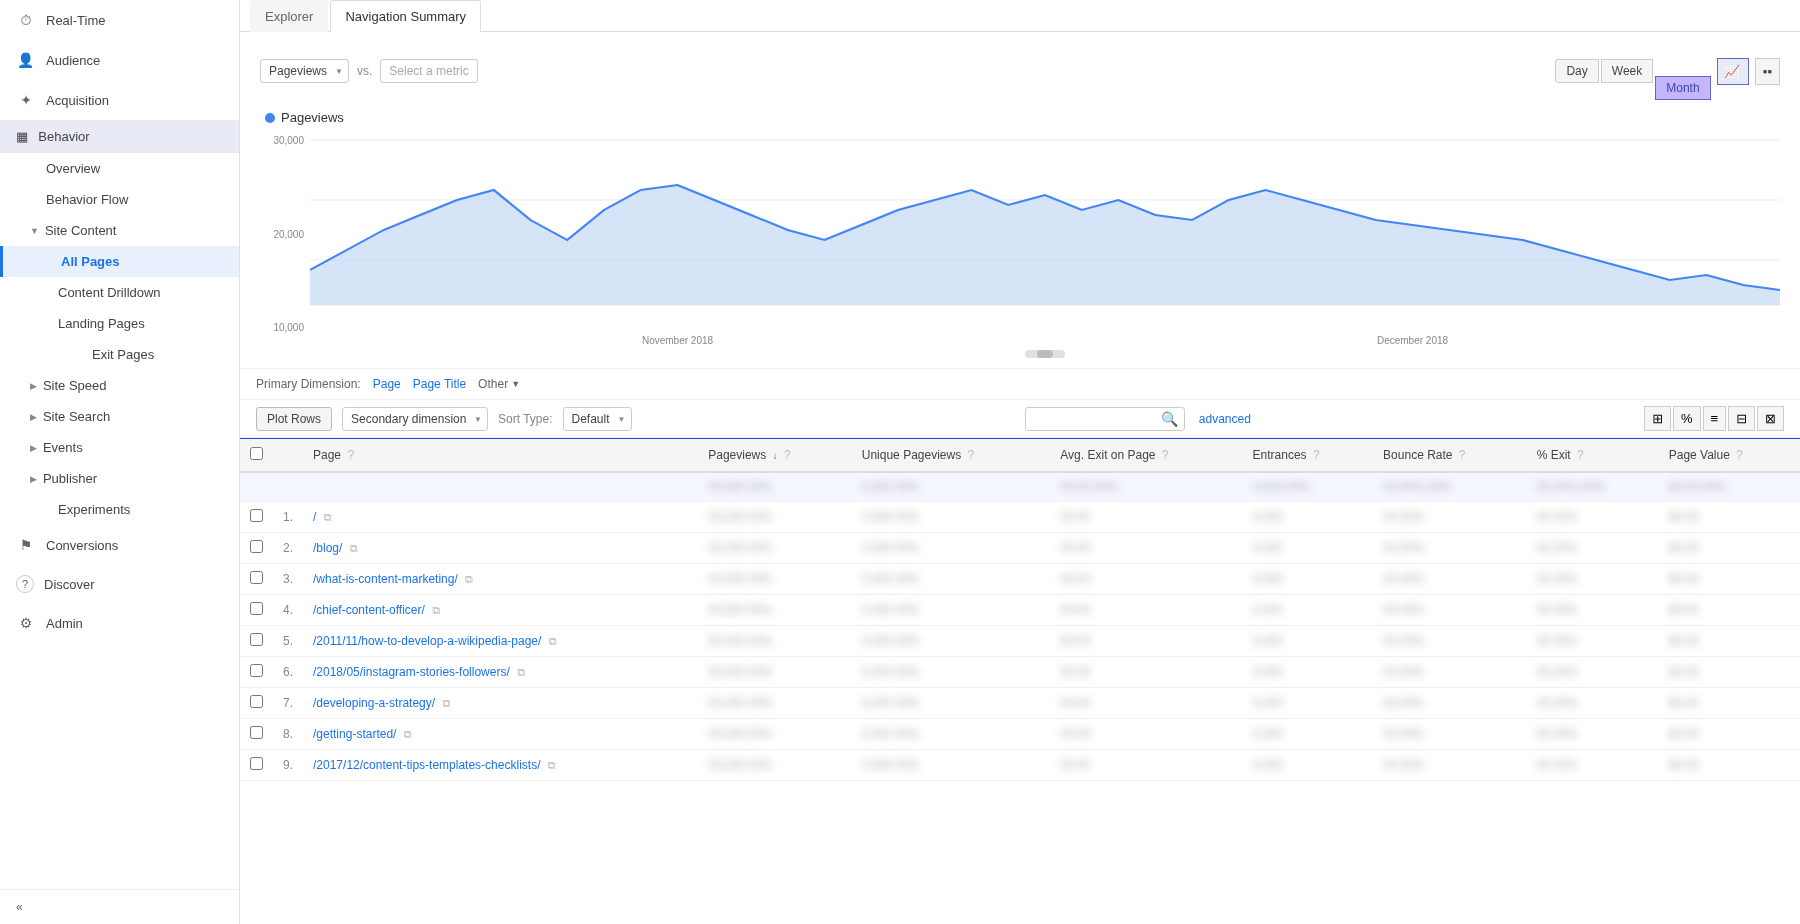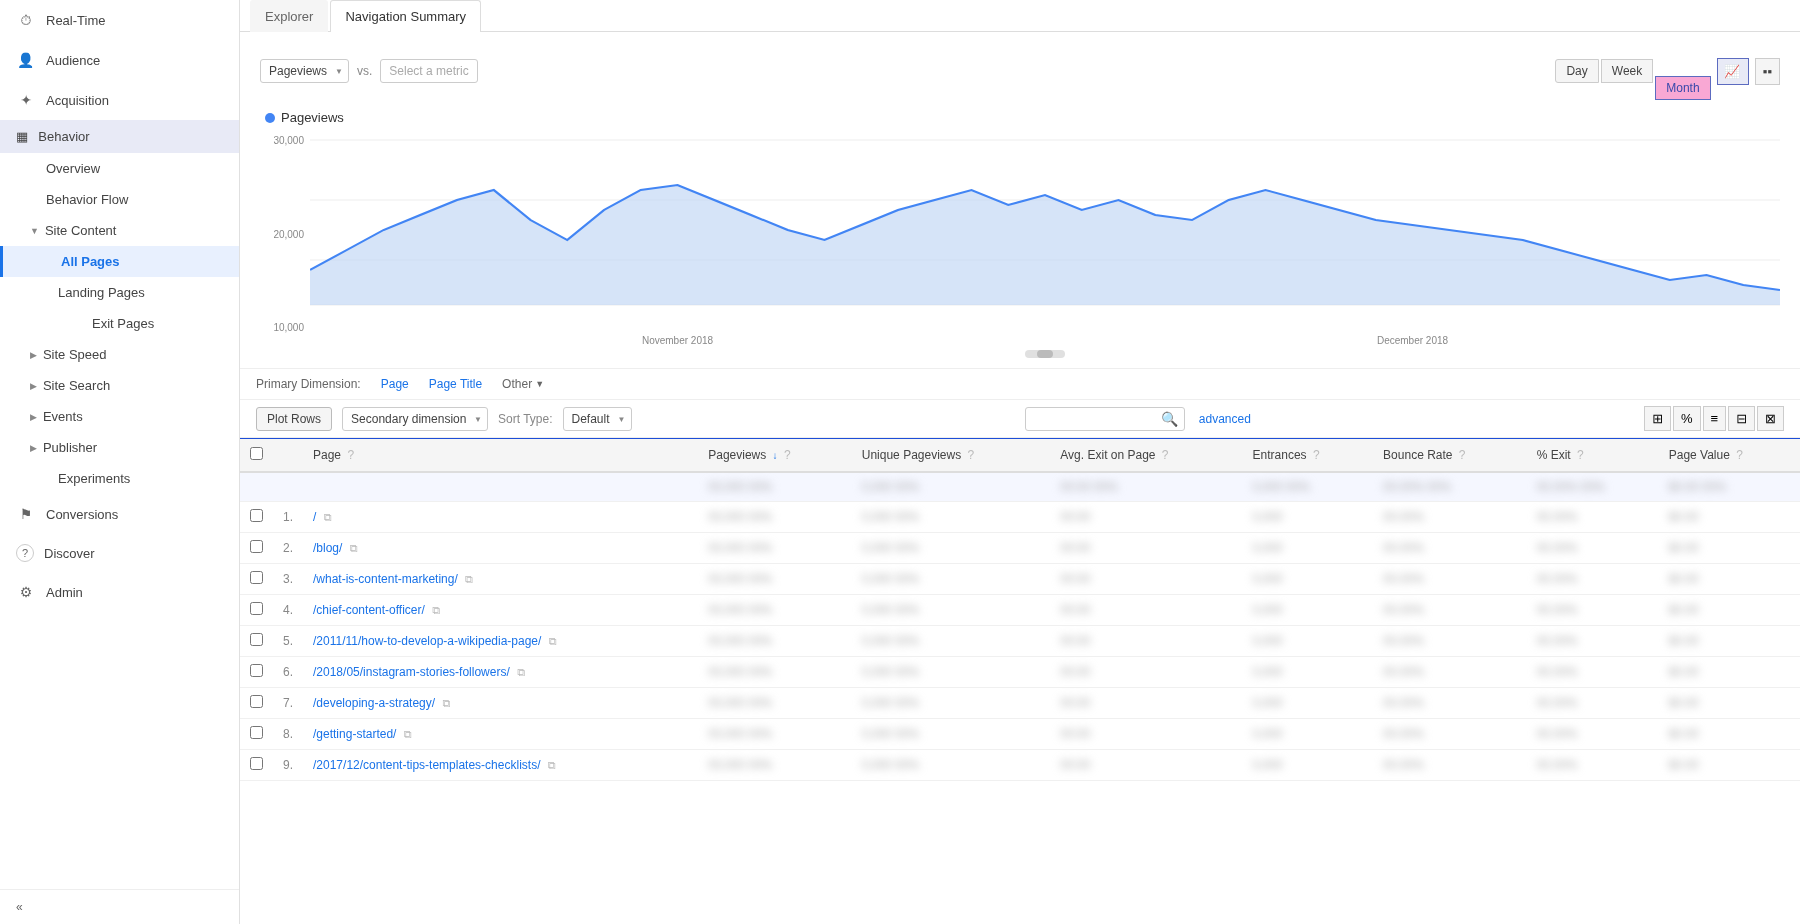--- a/index.html
+++ b/index.html
@@ -147,21 +147,21 @@
     }
     .time-btn {
       padding: 4px 10px;
       border: 1px solid #ccc;
       background: #f5f5f5;
       cursor: pointer;
       font-size: 12px;
       color: #444;
     }
     .time-btn.active {
-      background: #f9a8d4;
+      background: #c4b5fd;
       border-color: #5c6bc0;
       color: #3949ab;
       margin-top: 34px;
     }
     .time-btn:first-child { border-radius: 3px 0 0 3px; }
     .time-btn:last-child { border-radius: 0; }
     .chart-type-btn {
       padding: 5px 7px;
       border: 1px solid #ccc;
       background: #f5f5f5;
@@ -187,21 +187,21 @@
       display: inline-block;
     }
     .legend-label { font-size: 13px; color: #333; }
 
     
     .dimensions-bar {
       display: flex;
       align-items: center;
       padding: 8px 16px;
       border-bottom: 1px solid #eee;
-      gap: 20px;
+      gap: 12px;
       background: #fff;
     }
     .dim-label { color: #666; font-size: 12px; }
     .dim-link {
       color: #1a73e8;
       font-size: 12px;
       cursor: pointer;
       text-decoration: none;
     }
     .dim-other {
@@ -359,20 +359,23 @@
 
   <div style="display:flex;align-items:center;padding:8px 16px 8px 30px;cursor:pointer;font-size:13px;color:#444;gap:6px;">
     <span style="font-size:9px;color:#888;">▼</span>
     <span>Site Content</span>
   </div>
 
   <div class="sidebar-sub-item active" style="padding-left:58px;">
     <span>All Pages</span>
   </div>
 
+  <div class="sidebar-sub-item" style="padding-left:58px;">
+    <span>Content Drilldown</span>
+  </div>
 
   <div class="sidebar-sub-item" style="padding-left:58px;">
     <span>Landing Pages</span>
   </div>
 
   <div class="sidebar-sub-item" style="padding-left:92px;">
     <span>Exit Pages</span>
   </div>
 
   <div style="display:flex;align-items:center;padding:8px 16px 8px 30px;cursor:pointer;font-size:13px;color:#444;gap:6px;">

